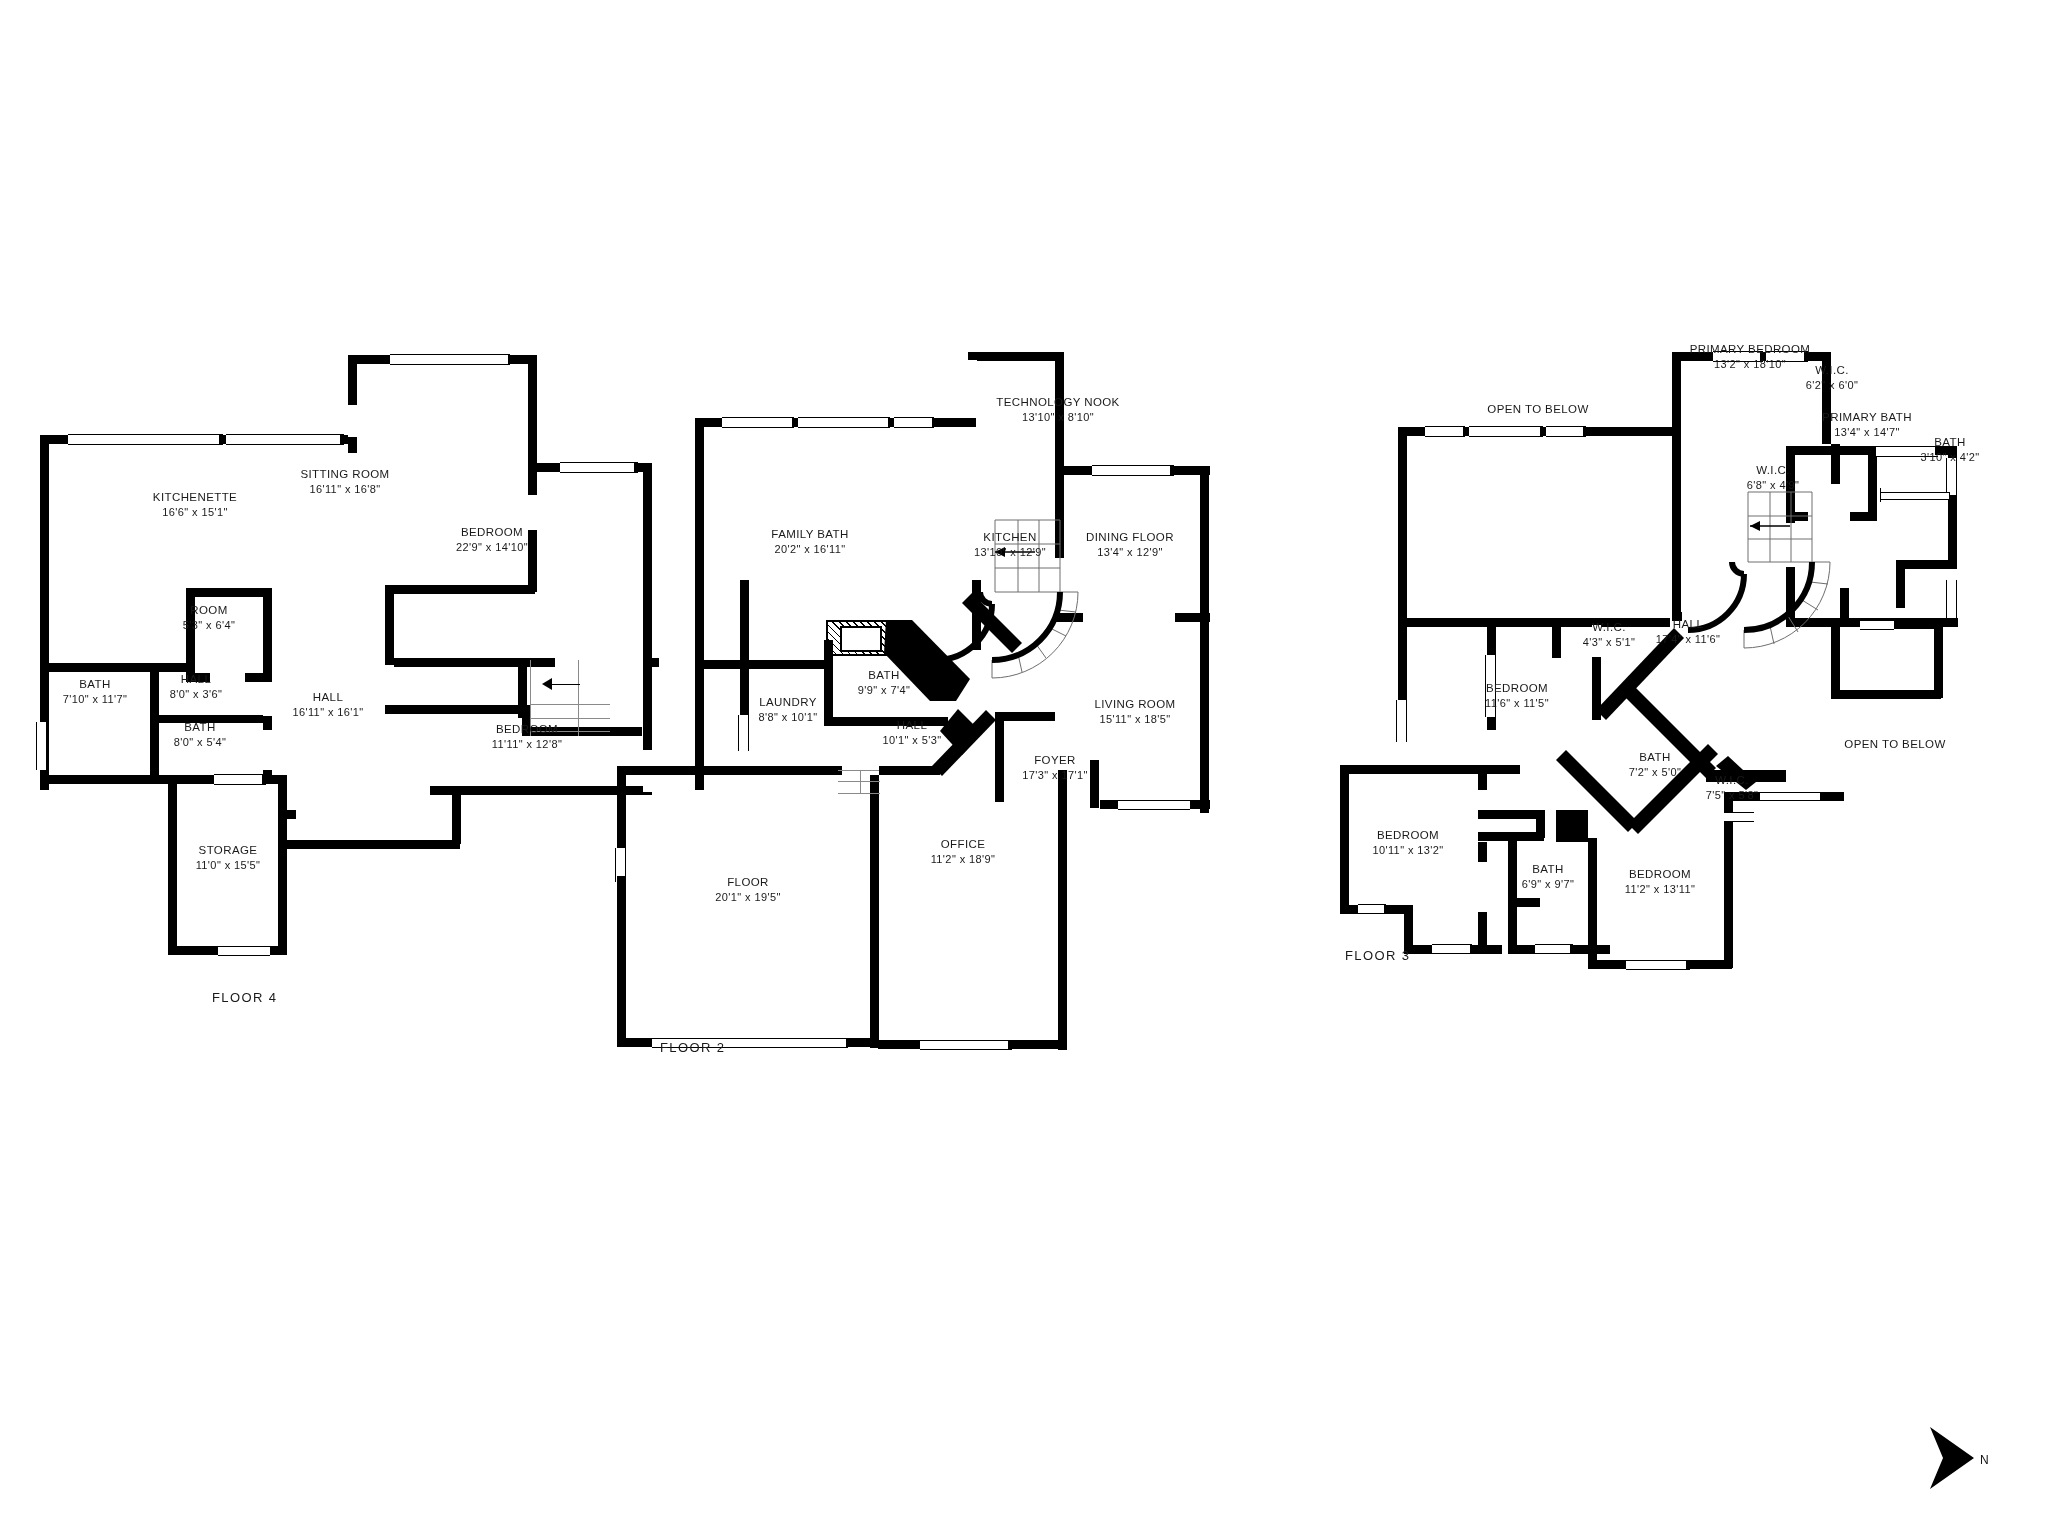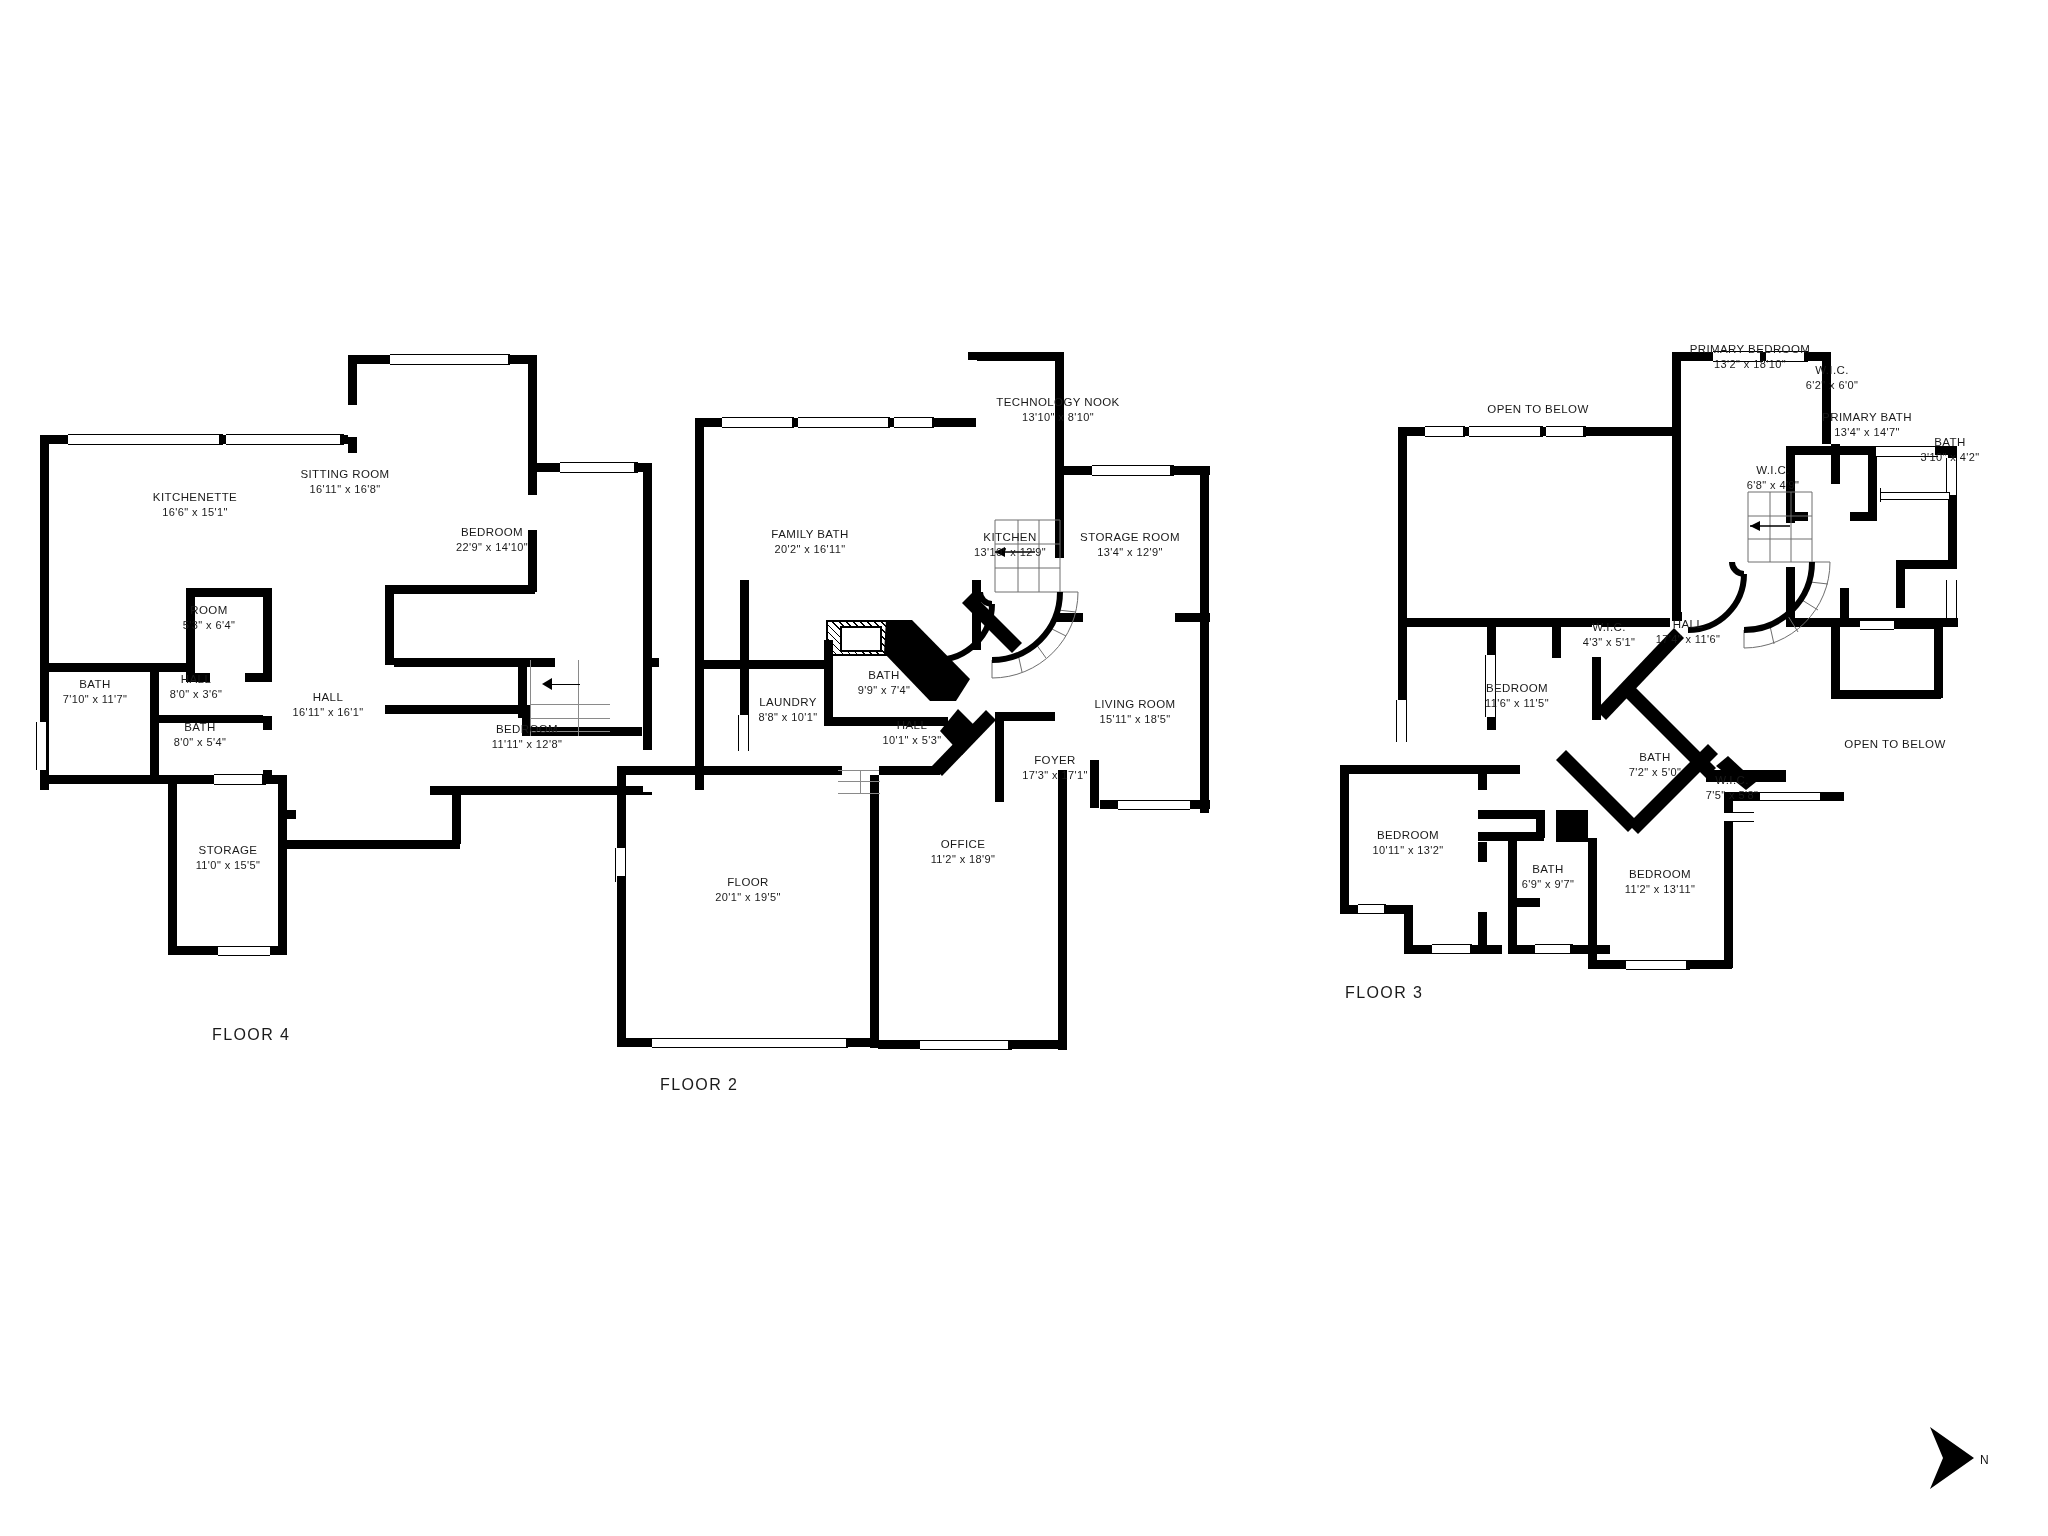--- a/index.html
+++ b/index.html
@@ -16,21 +16,21 @@
   .win{position:absolute;background:#fff;border:1.6px solid #000;box-sizing:border-box;}
   .win.h{border-left:none;border-right:none;}
   .win.v{border-top:none;border-bottom:none;}
 
   
   .lbl{position:absolute;text-align:center;transform:translate(-50%,-50%);
        white-space:nowrap;line-height:1.32;letter-spacing:.4px;pointer-events:none;}
   .lbl .n{font-size:11.5px;display:block;}
   .lbl .d{font-size:11px;display:block;}
 
-  .floorname{position:absolute;font-size:16px;letter-spacing:1.4px;margin-top:36px;}
+  .floorname{position:absolute;font-size:13px;letter-spacing:1.4px;}
 
   
   .stair{position:absolute;}
   .stair .tread{position:absolute;background:#8a8a8a;}
   .stair .rail{position:absolute;background:#000;}
 
   .hatch{position:absolute;background:
       repeating-linear-gradient(45deg,#000 0 1.2px,#fff 1.2px 5px);
       border:2px solid #000;box-sizing:border-box;}
 
@@ -283,21 +283,21 @@
       </div>
   <div class="lbl" style="left:438px;top:410px;">
     <span class="n">TECHNOLOGY NOOK</span>
         <span class="d">13'10" x 8'10"</span>
       </div>
   <div class="lbl" style="left:390px;top:545px;">
     <span class="n">KITCHEN</span>
         <span class="d">13'10" x 12'9"</span>
       </div>
   <div class="lbl" style="left:510px;top:545px;">
-    <span class="n">STORAGE ROOM</span>
+    <span class="n">DINING FLOOR</span>
         <span class="d">13'4" x 12'9"</span>
       </div>
   <div class="lbl" style="left:515px;top:712px;">
     <span class="n">LIVING ROOM</span>
         <span class="d">15'11" x 18'5"</span>
       </div>
   <div class="lbl" style="left:264px;top:683px;">
     <span class="n">BATH</span>
         <span class="d">9'9" x 7'4"</span>
       </div>

